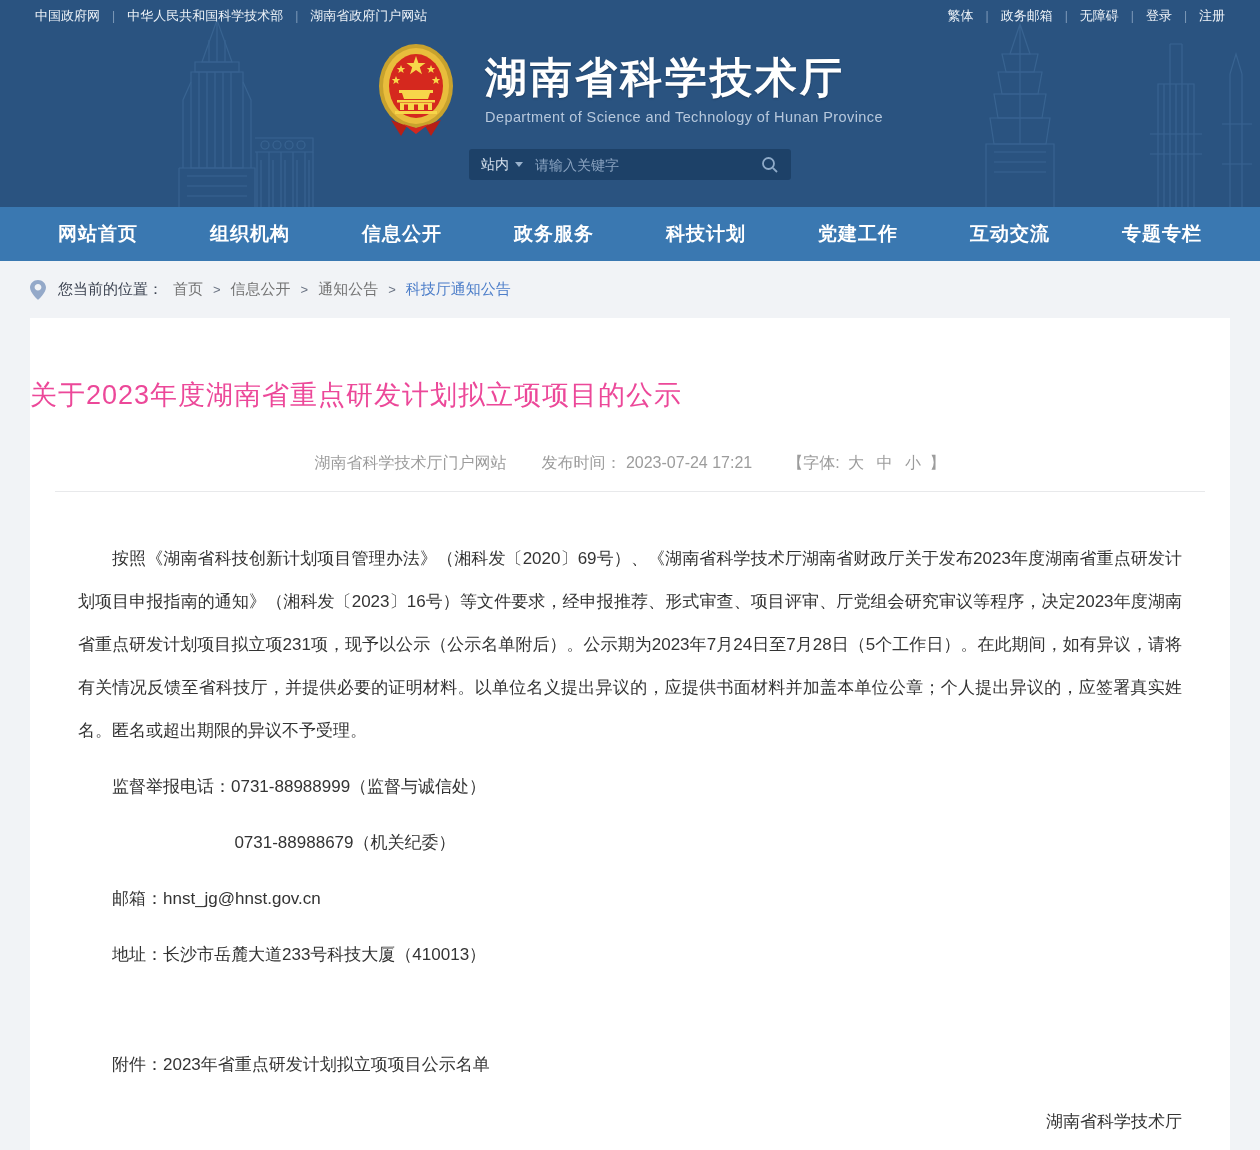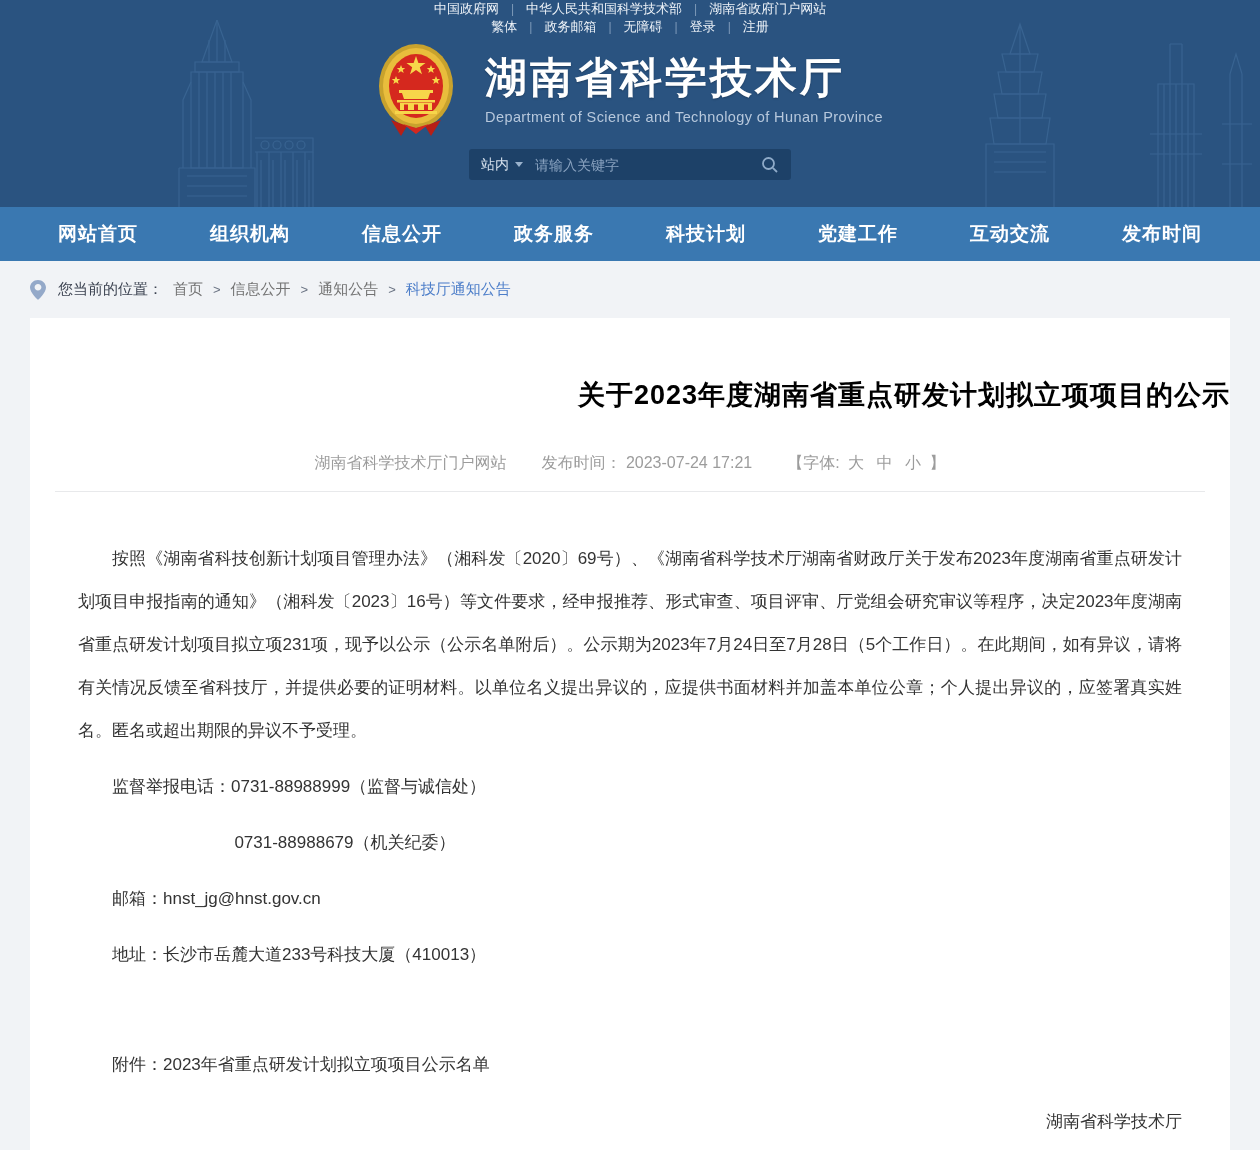--- a/index.html
+++ b/index.html
@@ -16,21 +16,21 @@
     overflow: hidden;
   }
   .watermark { position: absolute; top: 0; opacity: 0.55; z-index: 1; }
   .watermark.left  { left: 95px; top: 20px; }
   .watermark.right { right: 0; top: 14px; }
   .topbar {
     position: relative; z-index: 3;
     height: 32px;
     display: flex; justify-content: space-between; align-items: center;
     padding: 0 35px;
-    font-size: 13px; color: #eef3f8; flex-direction: column;
+    font-size: 13px; color: #eef3f8;
   }
   .topbar .links { display: flex; align-items: center; gap: 12px; }
   .topbar .sep { color: #7e9ab9; font-size: 12px; }
   .topbar a { color: #eef3f8; text-decoration: none; cursor: pointer; }
   .brand-row {
     position: relative; z-index: 2;
     display: flex; justify-content: center; align-items: center;
     gap: 30px; margin-top: 8px; height: 100px;
   }
   .site-title {
@@ -74,22 +74,22 @@
   .breadcrumb-bar .crumb { color: #737373; text-decoration: none; margin: 0 10px; cursor: pointer; }
   .breadcrumb-bar .crumb.current { color: #4d7ec9; }
   .breadcrumb-bar .bc-sep { color: #6a7383; font-size: 13px; }
   .bc-label { margin-left: 12px; }
   
   .card {
     margin: 0 30px; background: #ffffff; min-height: 815px;
     padding-top: 59px;
   }
   .article-title {
-    text-align: right; color: #000000; font-size: 27px;
-    font-weight: 700; letter-spacing: 1px;
+    text-align: left; color: #ec4899; font-size: 27px;
+    font-weight: 400; letter-spacing: 1px;
   }
   .article-meta {
     text-align: center; color: #9c9c9c; font-size: 16px; margin-top: 40px;
   }
   .article-meta .m-gap { display: inline-block; width: 26px; }
   .article-meta .sz { margin: 0 4px; cursor: pointer; }
   .divider { border-bottom: 1px solid #e8e9eb; margin: 17px 25px 0; }
   .article-body {
     padding: 45px 48px 0; font-size: 17px; color: #333333;
   }
@@ -208,21 +208,21 @@
 </div>
 
 <div class="nav">
   <div class="nav-item">网站首页</div>
   <div class="nav-item">组织机构</div>
   <div class="nav-item">信息公开</div>
   <div class="nav-item">政务服务</div>
   <div class="nav-item">科技计划</div>
   <div class="nav-item">党建工作</div>
   <div class="nav-item">互动交流</div>
-  <div class="nav-item">发布时间</div>
+  <div class="nav-item">专题专栏</div>
 </div>
 
 <div class="breadcrumb-bar">
   <svg width="16" height="20" viewBox="0 0 16 20" fill="#94a9c9">
     <path d="M8 0 C3.6 0 0 3.4 0 7.6 C0 13 8 20 8 20 C8 20 16 13 16 7.6 C16 3.4 12.4 0 8 0 Z M8 10.6 C6.1 10.6 4.6 9.1 4.6 7.3 C4.6 5.5 6.1 4 8 4 C9.9 4 11.4 5.5 11.4 7.3 C11.4 9.1 9.9 10.6 8 10.6 Z"></path>
   </svg>
   <span class="bc-label">您当前的位置：</span>
   <a class="crumb">首页</a>
   <span class="bc-sep">&gt;</span>
   <a class="crumb">信息公开</a>

